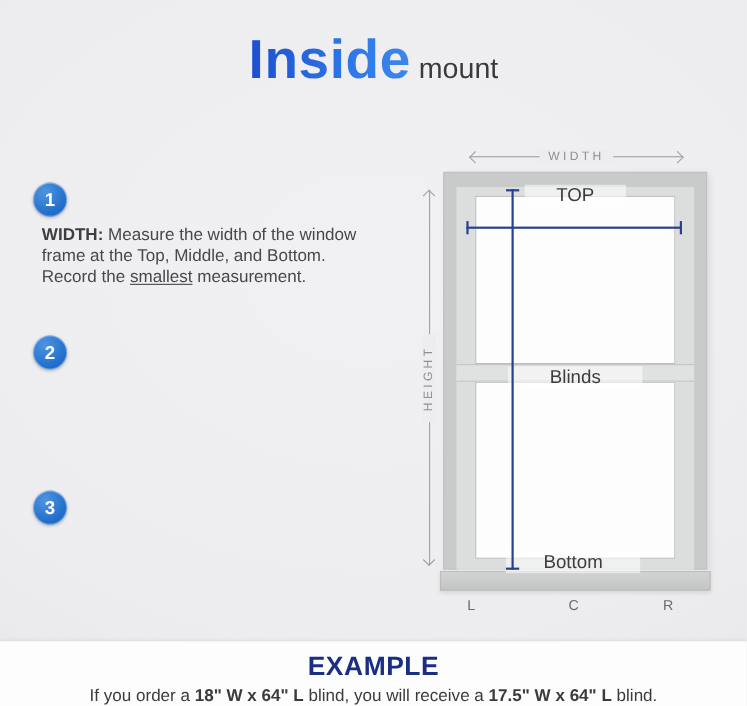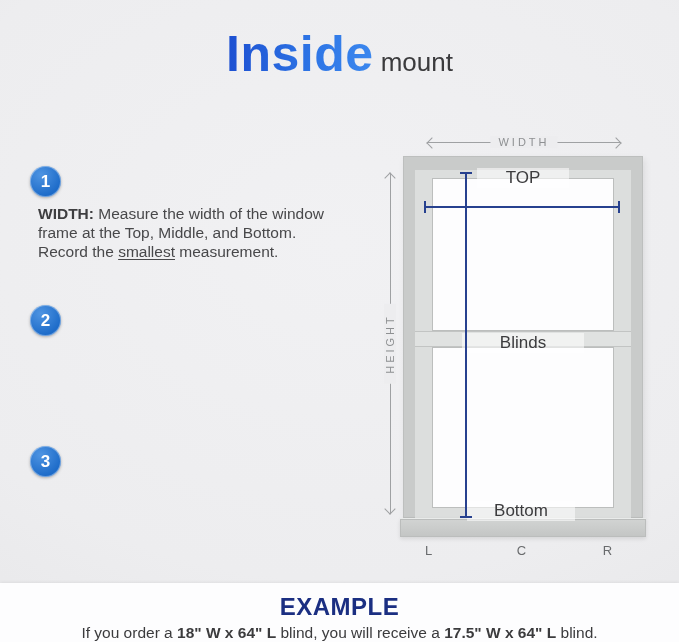--- a/index.html
+++ b/index.html
@@ -68,21 +68,21 @@
     border-top:1px solid #e9ebea; box-shadow:0 2px 4px rgba(0,0,0,0.10), inset 0 0 0 1px #bbbdbc;
   }
 
   .pos-label {
     position:absolute; transform:translateX(-50%);
     background:rgba(255,255,255,0.55); color:#3c3c3e;
     font-size:17px; line-height:20px; text-align:center;
   }
   .pos-top    { left:523px; top:168px; width:92px;  }
   .pos-middle { left:523px; top:333px; width:122px; }
-  .pos-bottom { left:521px; top:501px; width:108px; }
+  .pos-bottom { left:521px; top:501px; width:122px; }
 
   .mline, .mcap { position:absolute; background:#27418f; }
   .mline-v { left:465px; top:172px; width:2px; height:346px; }
   .mline-h { left:424px; top:206px; width:196px; height:2px; }
   .mcap-vt { left:460px; top:172px; width:12px; height:2px; }
   .mcap-vb { left:460px; top:516px; width:12px; height:2px; }
   .mcap-hl { left:424px; top:201px; width:2px; height:12px; }
   .mcap-hr { left:618px; top:201px; width:2px; height:12px; }
 
   .axis-label { position:absolute; top:543px; transform:translateX(-50%);

